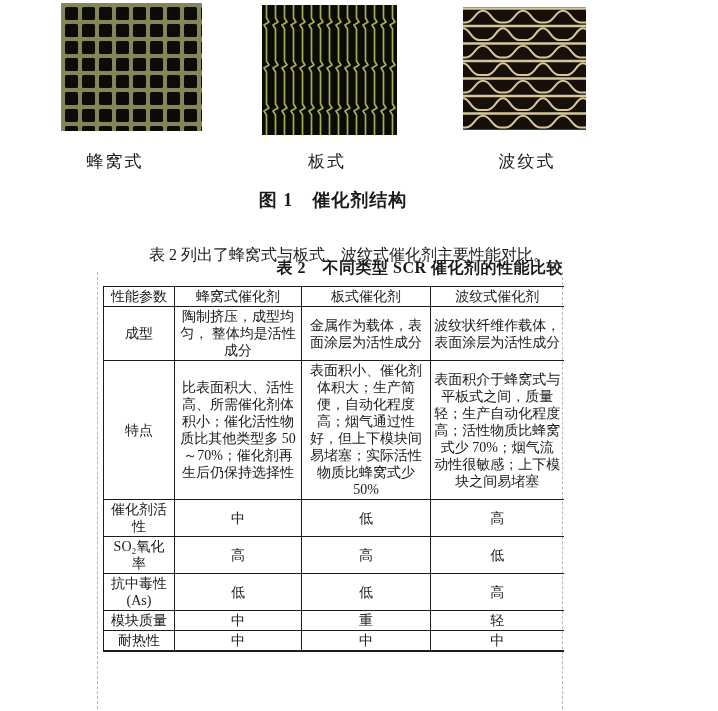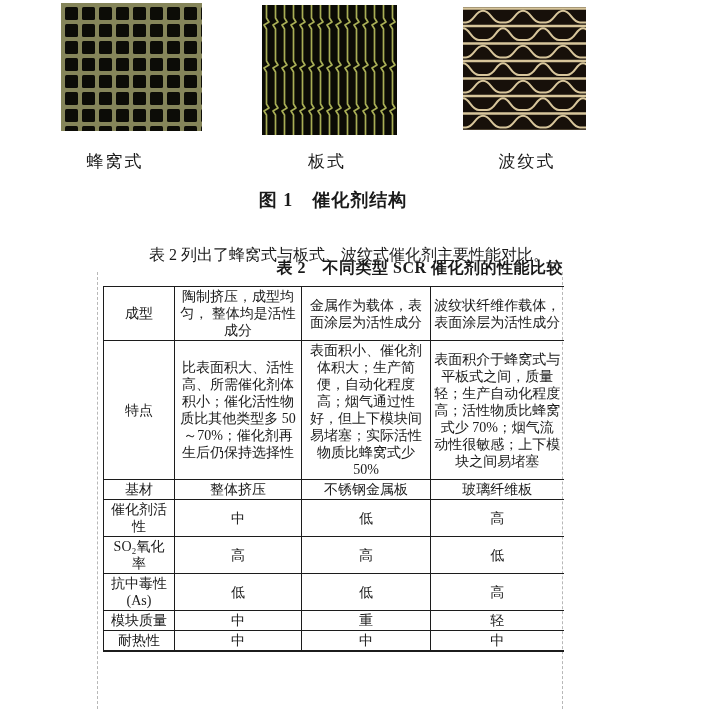--- a/index.html
+++ b/index.html
@@ -117,37 +117,37 @@
 <div class="vdash" style="left:562px;"></div>
 
 <table class="perf">
   <colgroup>
     <col class="c-param">
       <col class="c-a">
       <col class="c-b">
       <col class="c-c">
   </colgroup>
   <tbody>
+    <tr class="rh-head">
+      <th>性能参数</th>
+      <th>蜂窝式催化剂</th>
+      <th>板式催化剂</th>
+      <th>波纹式催化剂</th>
+    </tr>
     <tr class="rh-form">
       <td>成型</td>
       <td>陶制挤压，成型均匀， 整体均是活性成分</td>
       <td>金属作为载体，表面涂层为活性成分</td>
       <td>波纹状纤维作载体，表面涂层为活性成分</td>
     </tr>
     <tr class="rh-feat">
       <td>特点</td>
       <td>比表面积大、活性高、所需催化剂体积小；催化活性物质比其他类型多 50～70%；催化剂再生后仍保持选择性</td>
       <td>表面积小、催化剂体积大；生产简便，自动化程度高；烟气通过性好，但上下模块间易堵塞；实际活性物质比蜂窝式少 50%</td>
       <td>表面积介于蜂窝式与平板式之间，质量轻；生产自动化程度高；活性物质比蜂窝式少 70%；烟气流动性很敏感；上下模块之间易堵塞</td>
-    </tr>
-    <tr class="rh-s">
-      <td>基材</td>
-      <td>整体挤压</td>
-      <td>不锈钢金属板</td>
-      <td>玻璃纤维板</td>
     </tr>
     <tr class="rh-m">
       <td>催化剂活性</td>
       <td>中</td>
       <td>低</td>
       <td>高</td>
     </tr>
     <tr class="rh-s">
       <td>SO₂氧化率</td>
       <td>高</td>

